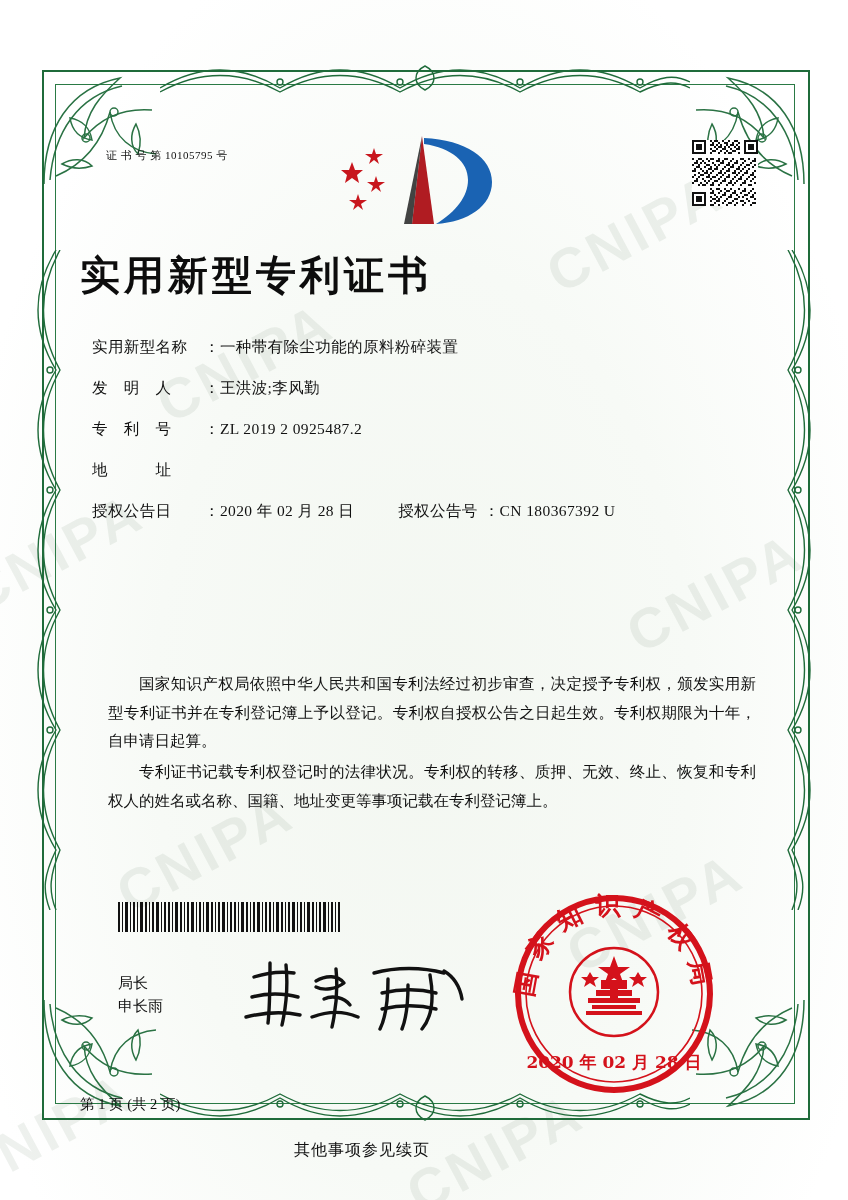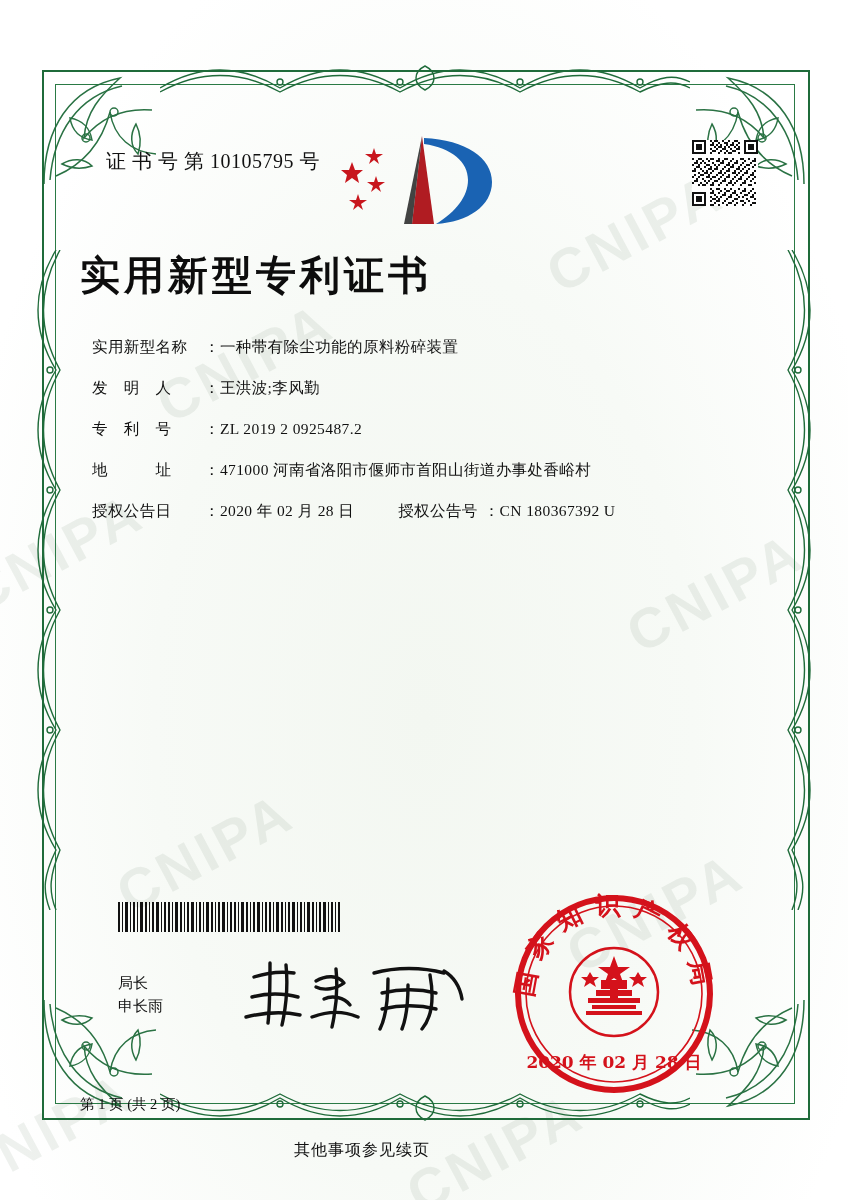--- a/index.html
+++ b/index.html
@@ -88,21 +88,21 @@
   
   .content {
     position: absolute;
     left: 80px; top: 110px;
     width: 688px;
     height: 980px;
   }
   .cert-no {
     position: absolute;
     left: 26px; top: 38px;
-    font-size: 20px;
+    font-size: 11px;
     color: #111;
     letter-spacing: 0.5px;
     font-family: "Liberation Serif", serif;
   }
   .qr {
     position: absolute;
     right: 10px; top: 30px;
     width: 66px; height: 66px;
   }
   .emblem {
@@ -598,28 +598,31 @@
       <div class="field">
         <div class="lbl">发　明　人</div>
         <div class="val">：<span>王洪波;李风勤</span></div>
       </div>
       <div class="field">
         <div class="lbl">专　利　号</div>
         <div class="val">：<span>ZL 2019 2 0925487.2</span></div>
       </div>
       <div class="field">
         <div class="lbl">地　　　址</div>
-        <div class="val">：<span>471000 河南省洛阳市偃师市首阳山街道办事处香峪村</span></div>
       </div>
       <div class="field inline2">
         <div class="lbl">授权公告日</div>
         <div class="val">：<span>2020 年 02 月 28 日</span><span class="val2label">授权公告号</span>：<span>CN 180367392 U</span></div>
       </div>
     </div>
 
+    <div class="paras">
+      <p>国家知识产权局依照中华人民共和国专利法经过初步审查，决定授予专利权，颁发实用新型专利证书并在专利登记簿上予以登记。专利权自授权公告之日起生效。专利权期限为十年，自申请日起算。</p>
+      <p>专利证书记载专利权登记时的法律状况。专利权的转移、质押、无效、终止、恢复和专利权人的姓名或名称、国籍、地址变更等事项记载在专利登记簿上。</p>
+    </div>
 
     <div class="barcode">
       <svg width="222" height="30" viewBox="0 0 222 30" shape-rendering="crispEdges">
         <g fill="#111111">
           <rect x="0" y="0" width="2" height="30"></rect>
             <rect x="4" y="0" width="1" height="30"></rect>
           <rect x="7" y="0" width="3" height="30"></rect>
             <rect x="12" y="0" width="1" height="30"></rect>
           <rect x="15" y="0" width="2" height="30"></rect>
             <rect x="19" y="0" width="1" height="30"></rect>

